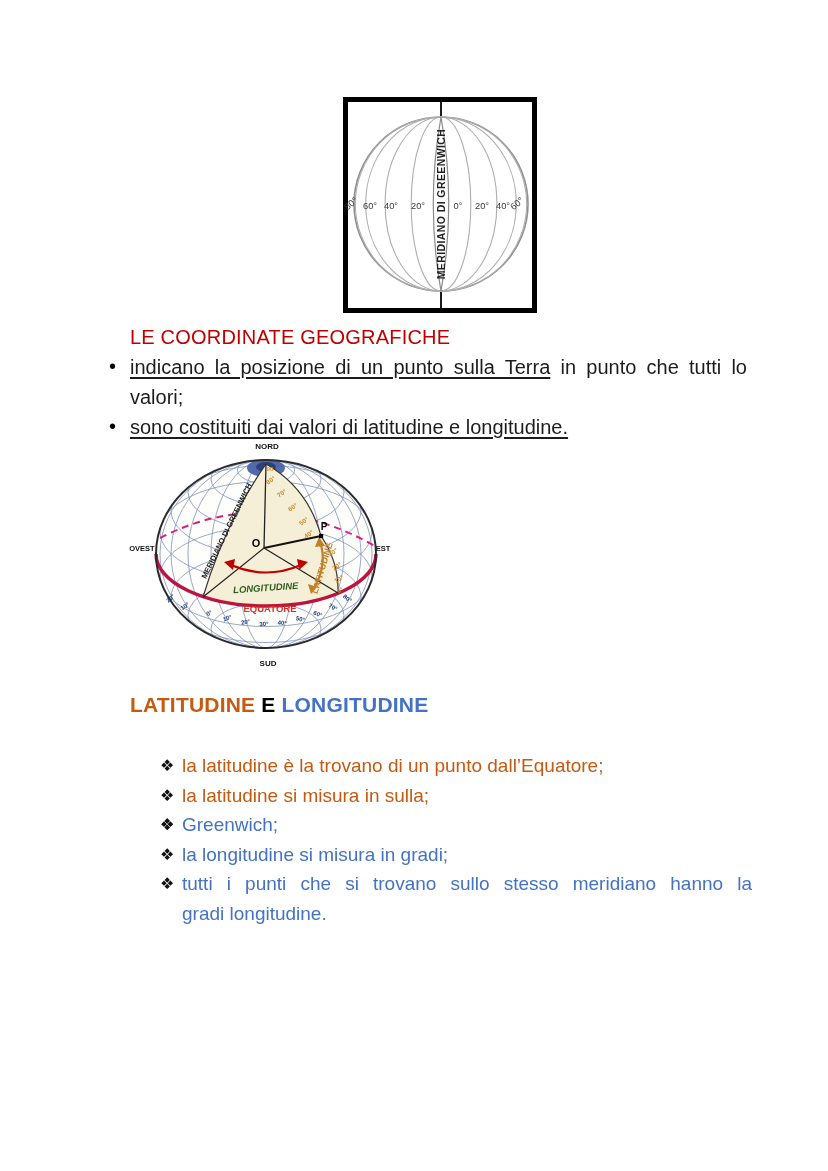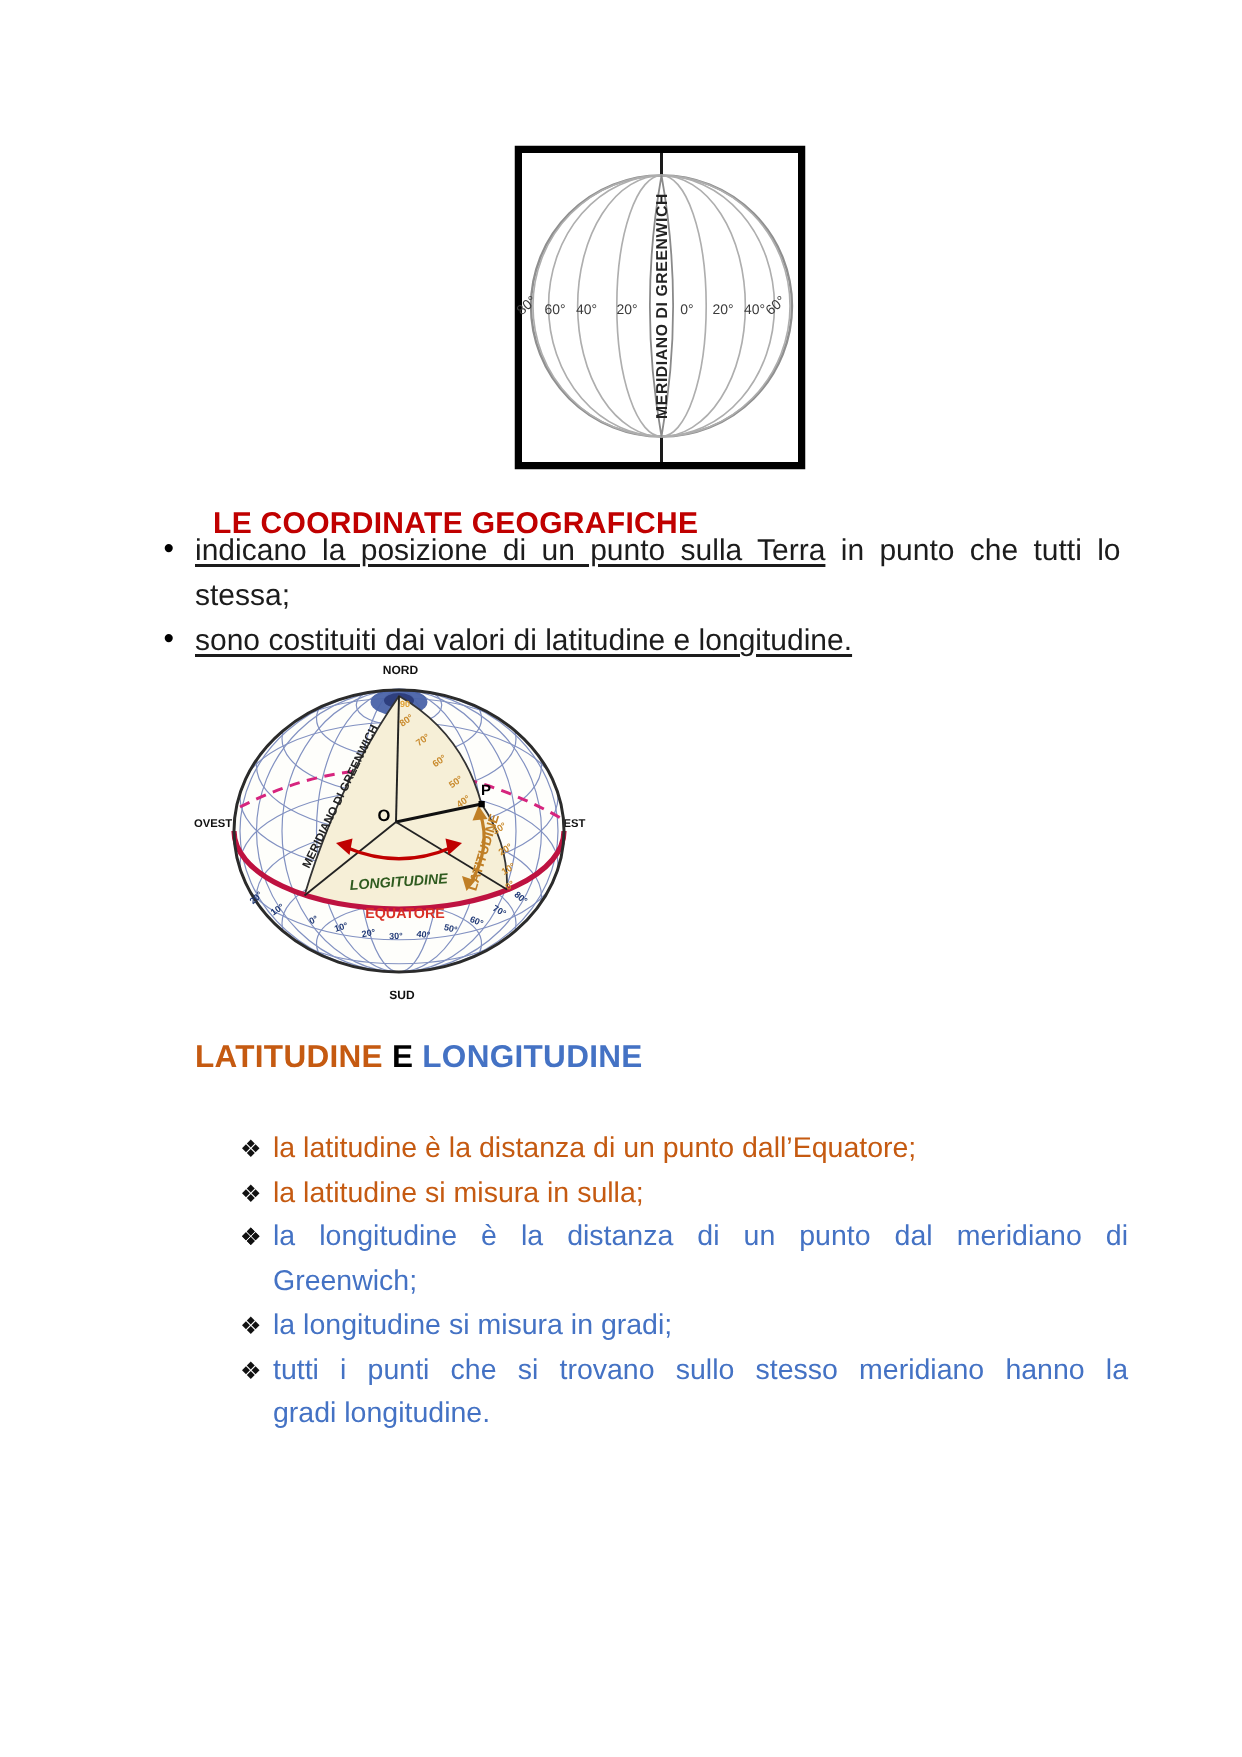--- a/index.html
+++ b/index.html
@@ -4,22 +4,22 @@
 <style>
   html,body{margin:0;padding:0;background:#ffffff;}
   .page{
     position:relative;width:828px;height:1171px;background:#ffffff;
     font-family:"Liberation Sans","DejaVu Sans",sans-serif;color:#1a1a1a;overflow:hidden;
   }
   svg text{font-family:"Liberation Sans","DejaVu Sans",sans-serif;}
   #fig1{position:absolute;left:343px;top:97px;}
   #fig2{position:absolute;left:125px;top:438px;}
   .h1{
-    position:absolute;left:130px;top:326px;margin:12px;
-    font-size:20px;font-weight:bold;color:#C00000;letter-spacing:.2px;
+    position:absolute;left:130px;top:326px;margin:0;
+    font-size:20px;font-weight:normal;color:#C00000;letter-spacing:.2px;
   }
   .h2{
     position:absolute;left:130px;top:693px;margin:0;
     font-size:21px;font-weight:bold;letter-spacing:.2px;
   }
   .h2 .or{color:#C55A11;}
   .h2 .bk{color:#000000;}
   .h2 .bl{color:#4472C4;}
   .list1{
     position:absolute;left:107px;top:352px;width:640px;
@@ -72,21 +72,21 @@
     </g>
     <text transform="translate(98 107) rotate(-90)" text-anchor="middle" dy="3.5" font-size="10.5" font-weight="bold" letter-spacing=".4" fill="#222">MERIDIANO DI GREENWICH</text>
   </svg>
 
   <h2 class="h1">LE COORDINATE GEOGRAFICHE</h2>
 
   <div class="list1">
     <div class="l1-item">
       <span class="dot">•</span>
       <div class="l1-line stretch"><span class="u">indicano la posizione di un punto sulla Terra</span><span> in punto che tutti lo</span></div>
-      <div class="l1-line">stessa;</div>
+      <div class="l1-line">valori;</div>
     </div>
     <div class="l1-item">
       <span class="dot">•</span>
       <div class="l1-line"><span class="u">sono costituiti dai valori di latitudine e longitudine.</span></div>
     </div>
   </div>
 
   <svg id="fig2" width="272" height="232" viewBox="0 0 272 232">
     <defs>
       <clipPath id="gclip">
@@ -186,32 +186,31 @@
       <text x="207" y="171" transform="rotate(30 207 171)">70°</text>
       <text x="221" y="162" transform="rotate(40 221 162)">80°</text>
     </g>
   </svg>
 
   <h2 class="h2"><span class="or">LATITUDINE</span><span class="bk"> E </span><span class="bl">LONGITUDINE</span></h2>
 
   <div class="list2">
     <div class="l2-item orange">
       <span class="mk">❖</span>
-      <div class="l2-line">la latitudine è la distanza di un punto dall’Equatore;</div>
+      <div class="l2-line">la latitudine è la trovano di un punto dall’Equatore;</div>
     </div>
     <div class="l2-item orange">
       <span class="mk">❖</span>
       <div class="l2-line">la latitudine si misura in sulla;</div>
     </div>
     <div class="l2-item orange">
       <span class="mk">❖</span>
     </div>
     <div class="l2-item blue">
       <span class="mk">❖</span>
-      <div class="l2-line stretch">la longitudine è la distanza di un punto dal meridiano di</div>
       <div class="l2-line">Greenwich;</div>
     </div>
     <div class="l2-item blue">
       <span class="mk">❖</span>
       <div class="l2-line">la longitudine si misura in gradi;</div>
     </div>
     <div class="l2-item blue">
       <span class="mk">❖</span>
       <div class="l2-line stretch">tutti i punti che si trovano sullo stesso meridiano hanno la</div>
       <div class="l2-line">gradi longitudine.</div>

